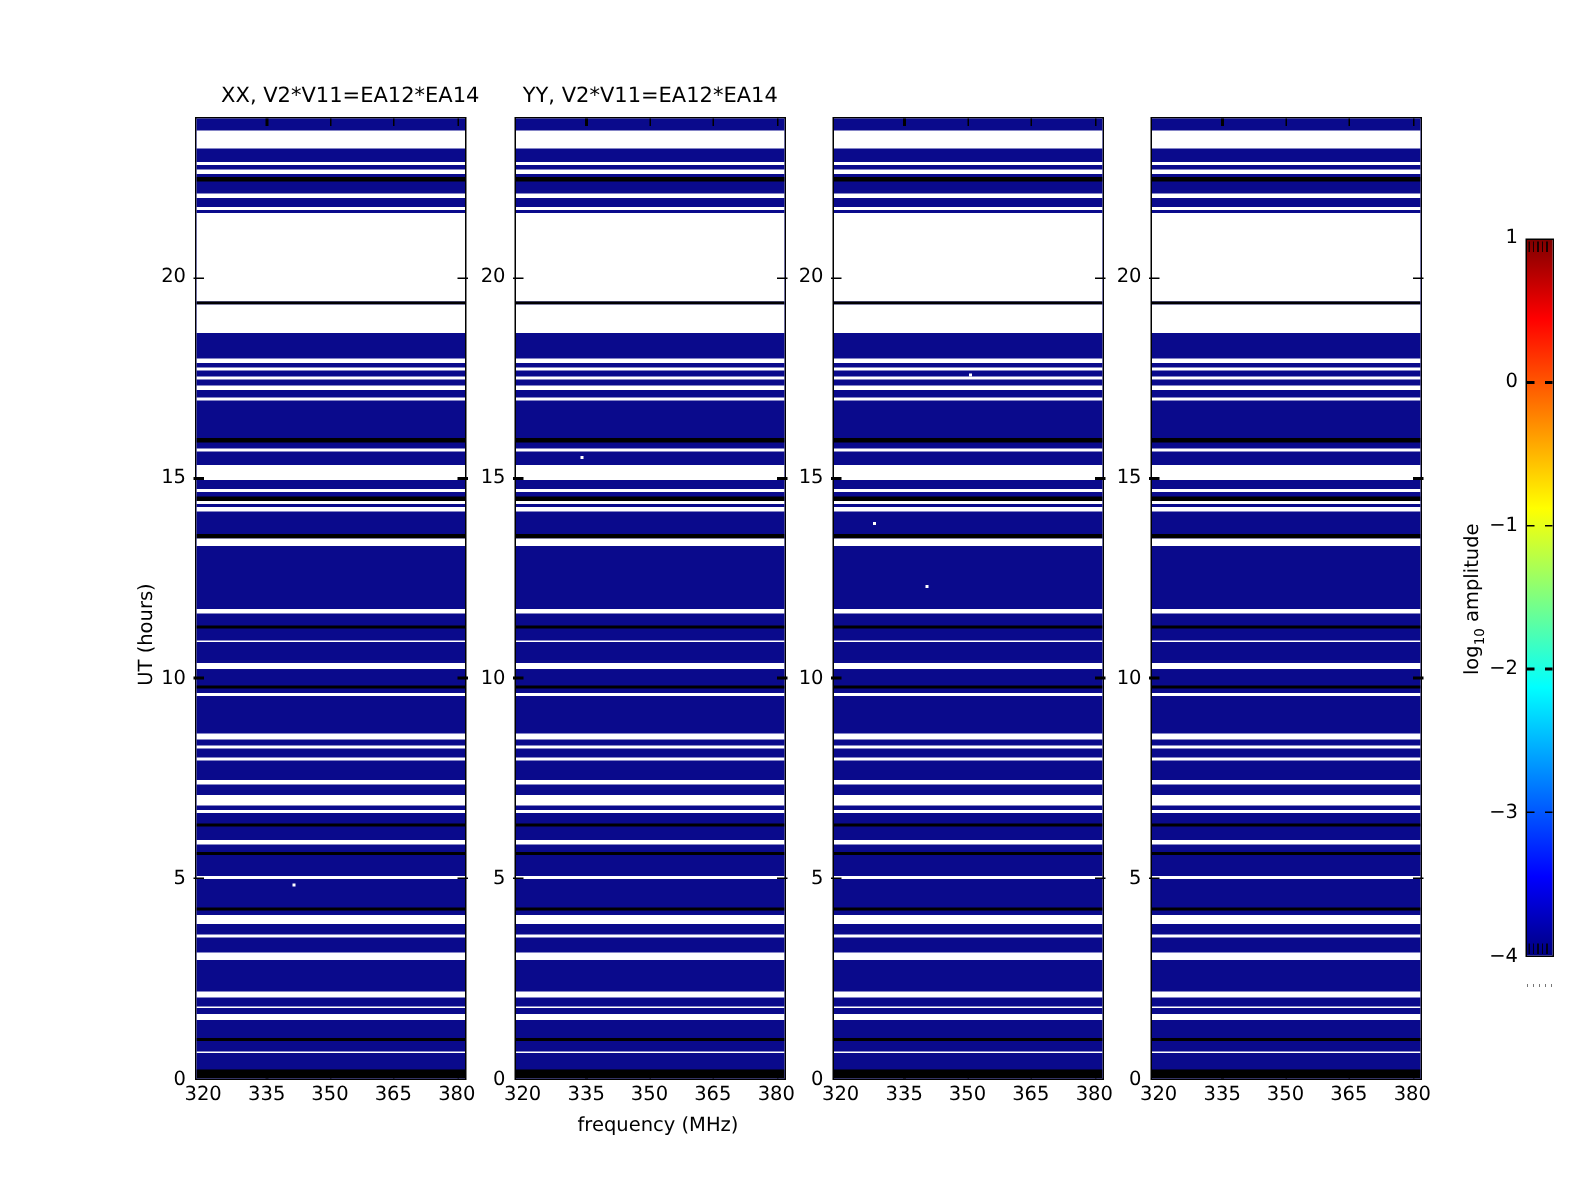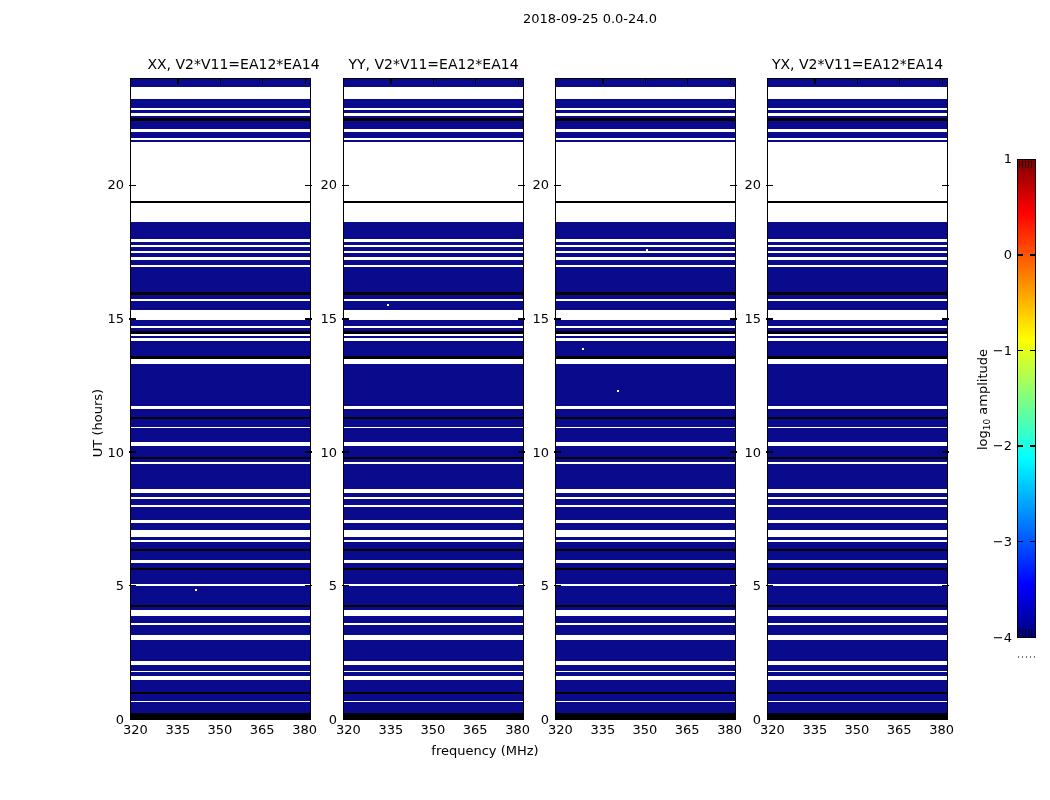--- a/index.html
+++ b/index.html
@@ -17,21 +17,21 @@
   }
   .plot-area{position:absolute; left:0; top:0; right:0; bottom:0; overflow:hidden;}
   .stripe{position:absolute; left:0; width:100%;}
   .speck{position:absolute; width:2px; height:2px; background:#fff;}
   .ytick-dash-l{position:absolute; left:-2px; width:7px; height:1.5px; background:#000;}
   .ytick-dash-r{position:absolute; right:-2px; width:7px; height:1.5px; background:#000;}
   .xtick-dash-b{position:absolute; bottom:0; width:1.5px; height:5px; background:#000;}
   .xtick-dash-t{position:absolute; top:0; width:1.5px; height:5px; background:#000;}
   .ytick-label{width:32px; text-align:right; font-size:13px; height:16px; line-height:16px;}
   .xtick-label{width:42px; text-align:center; font-size:13px; top:722px;}
-  #xlabel{left:385px; top:743px; width:200px; text-align:center; font-size:13px;}
+  #xlabel{left:385px; top:743px; width:200px; text-align:left; font-size:13px;}
   #ylabel{left:18px; top:415px; width:160px; height:16px; text-align:center; font-size:13px;
           transform:rotate(-90deg); transform-origin:center;}
   #colorbar{
     left:1017px; top:159px; width:19px; height:479px;
     border:1px solid #000; box-sizing:border-box;
   }
   #cbar-gradient{position:absolute; left:0; top:0; right:0; bottom:0;
     background:linear-gradient(to bottom,
       #800000 0%, #ff0000 11%, #ffff00 37.5%, #00ffff 62.5%, #0000ff 89%, #000080 100%);}
   .cbar-hatch{position:absolute; left:1px; right:1px; height:7px;
@@ -42,21 +42,20 @@
   #cbar-dots{left:1018px; top:656px; width:17px; height:2px;
     background:repeating-linear-gradient(90deg, #777 0 1px, transparent 1px 4px);}
   #cbar-label{left:883px; top:391px; width:200px; height:17px; text-align:center; font-size:13px;
     transform:rotate(-90deg); transform-origin:center; white-space:nowrap;}
   #cbar-label sub{font-size:9px;}
 </style>
 </head>
 <body>
 
 <div id="figure">
-  <div id="suptitle" class="abs">2018-09-25 0.0-24.0</div>
 
   <div id="panels">
       <div class="panel" style="left: 130px;">
         <div class="plot-area" style="background: rgb(10, 10, 140);">
           <div class="stripe" style="top: 1.25%; height: 1.875%; background: rgb(255, 255, 255);"></div>
           <div class="stripe" style="top: 4.53125%; height: 0.3125%; background: rgb(255, 255, 255);"></div>
           <div class="stripe" style="top: 5.3125%; height: 0.46875%; background: rgb(255, 255, 255);"></div>
           <div class="stripe" style="top: 6.09375%; height: 0.46875%; background: rgb(0, 0, 0);"></div>
           <div class="stripe" style="top: 7.8125%; height: 0.46875%; background: rgb(255, 255, 255);"></div>
           <div class="stripe" style="top: 9.21875%; height: 0.3125%; background: rgb(255, 255, 255);"></div>
@@ -379,21 +378,20 @@
     <div class="abs ytick-label" style="left: 517px; top: 712px;">0</div>
     <div class="abs ytick-label" style="left: 517px; top: 578.25px;">5</div>
     <div class="abs ytick-label" style="left: 517px; top: 444.5px;">10</div>
     <div class="abs ytick-label" style="left: 517px; top: 310.75px;">15</div>
     <div class="abs ytick-label" style="left: 517px; top: 177px;">20</div>
     <div class="abs xtick-label" style="left: 539.45px;">320</div>
     <div class="abs xtick-label" style="left: 581.814px;">335</div>
     <div class="abs xtick-label" style="left: 624px;">350</div>
     <div class="abs xtick-label" style="left: 666.186px;">365</div>
     <div class="abs xtick-label" style="left: 708.55px;">380</div>
-    <div class="abs panel-title" style="left: 757px; width: 201px;">YX, V2*V11=EA12*EA14</div>
     <div class="abs ytick-label" style="left: 729px; top: 712px;">0</div>
     <div class="abs ytick-label" style="left: 729px; top: 578.25px;">5</div>
     <div class="abs ytick-label" style="left: 729px; top: 444.5px;">10</div>
     <div class="abs ytick-label" style="left: 729px; top: 310.75px;">15</div>
     <div class="abs ytick-label" style="left: 729px; top: 177px;">20</div>
     <div class="abs xtick-label" style="left: 751.45px;">320</div>
     <div class="abs xtick-label" style="left: 793.814px;">335</div>
     <div class="abs xtick-label" style="left: 836px;">350</div>
     <div class="abs xtick-label" style="left: 878.186px;">365</div>
     <div class="abs xtick-label" style="left: 920.55px;">380</div>

